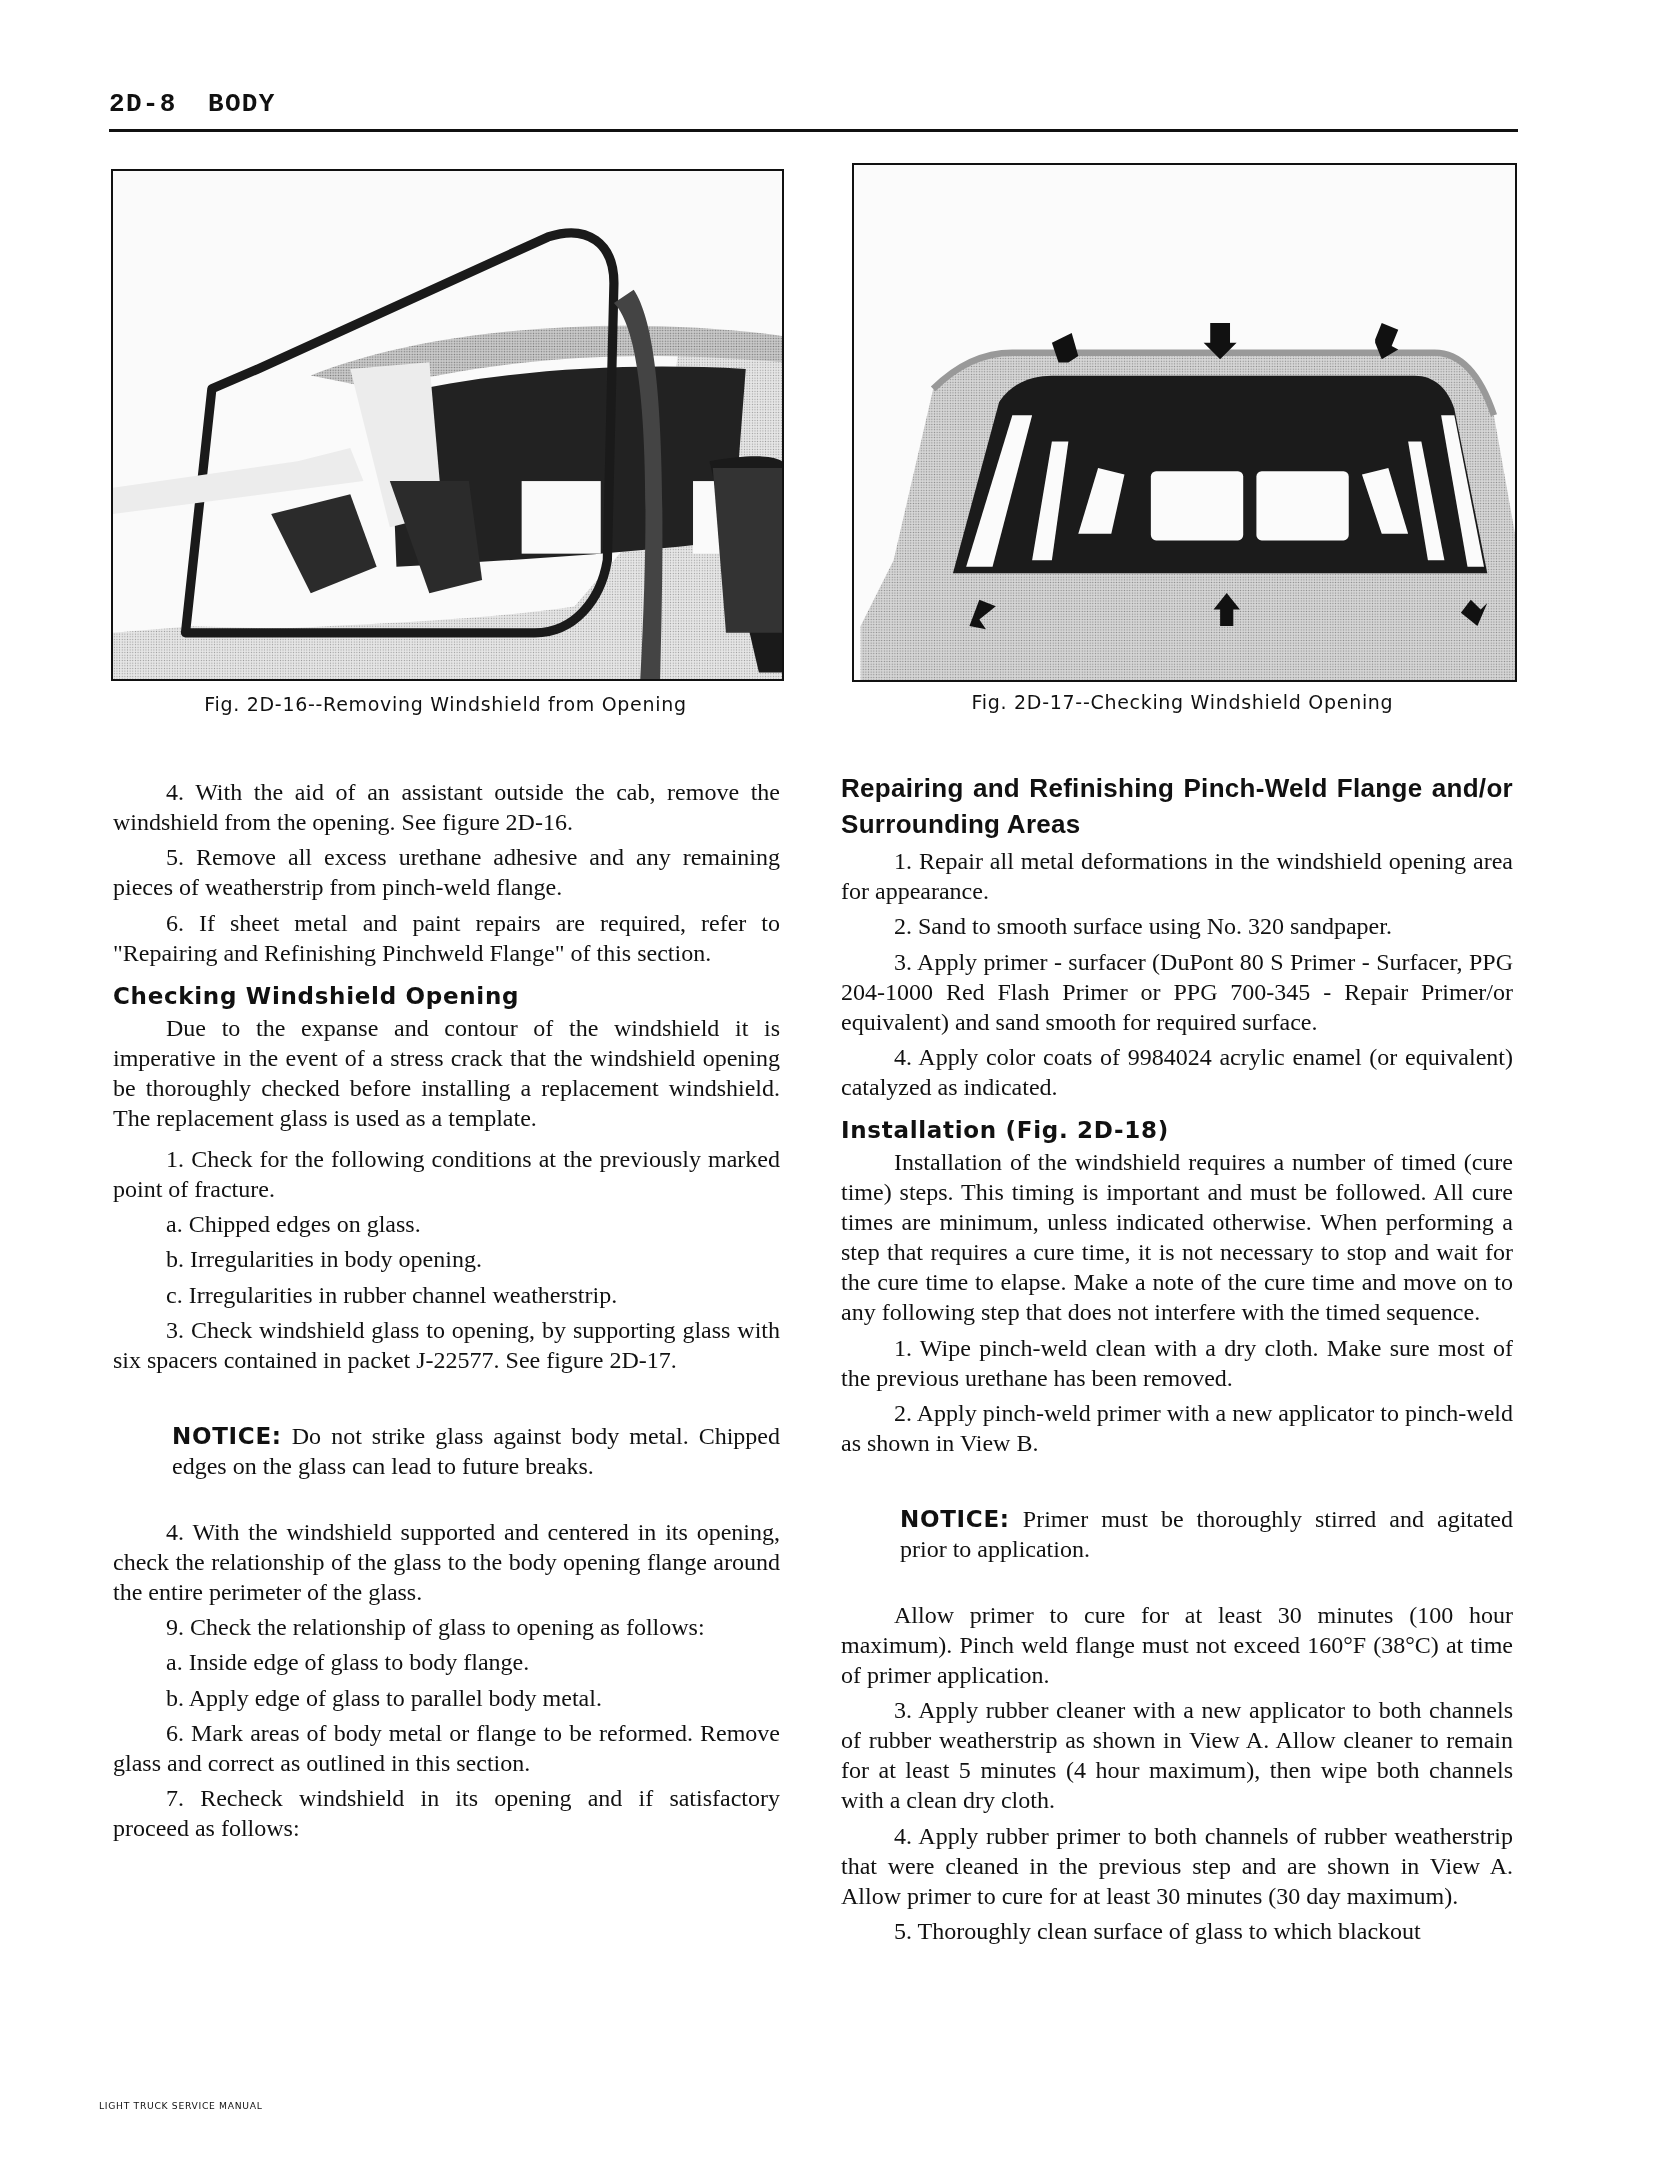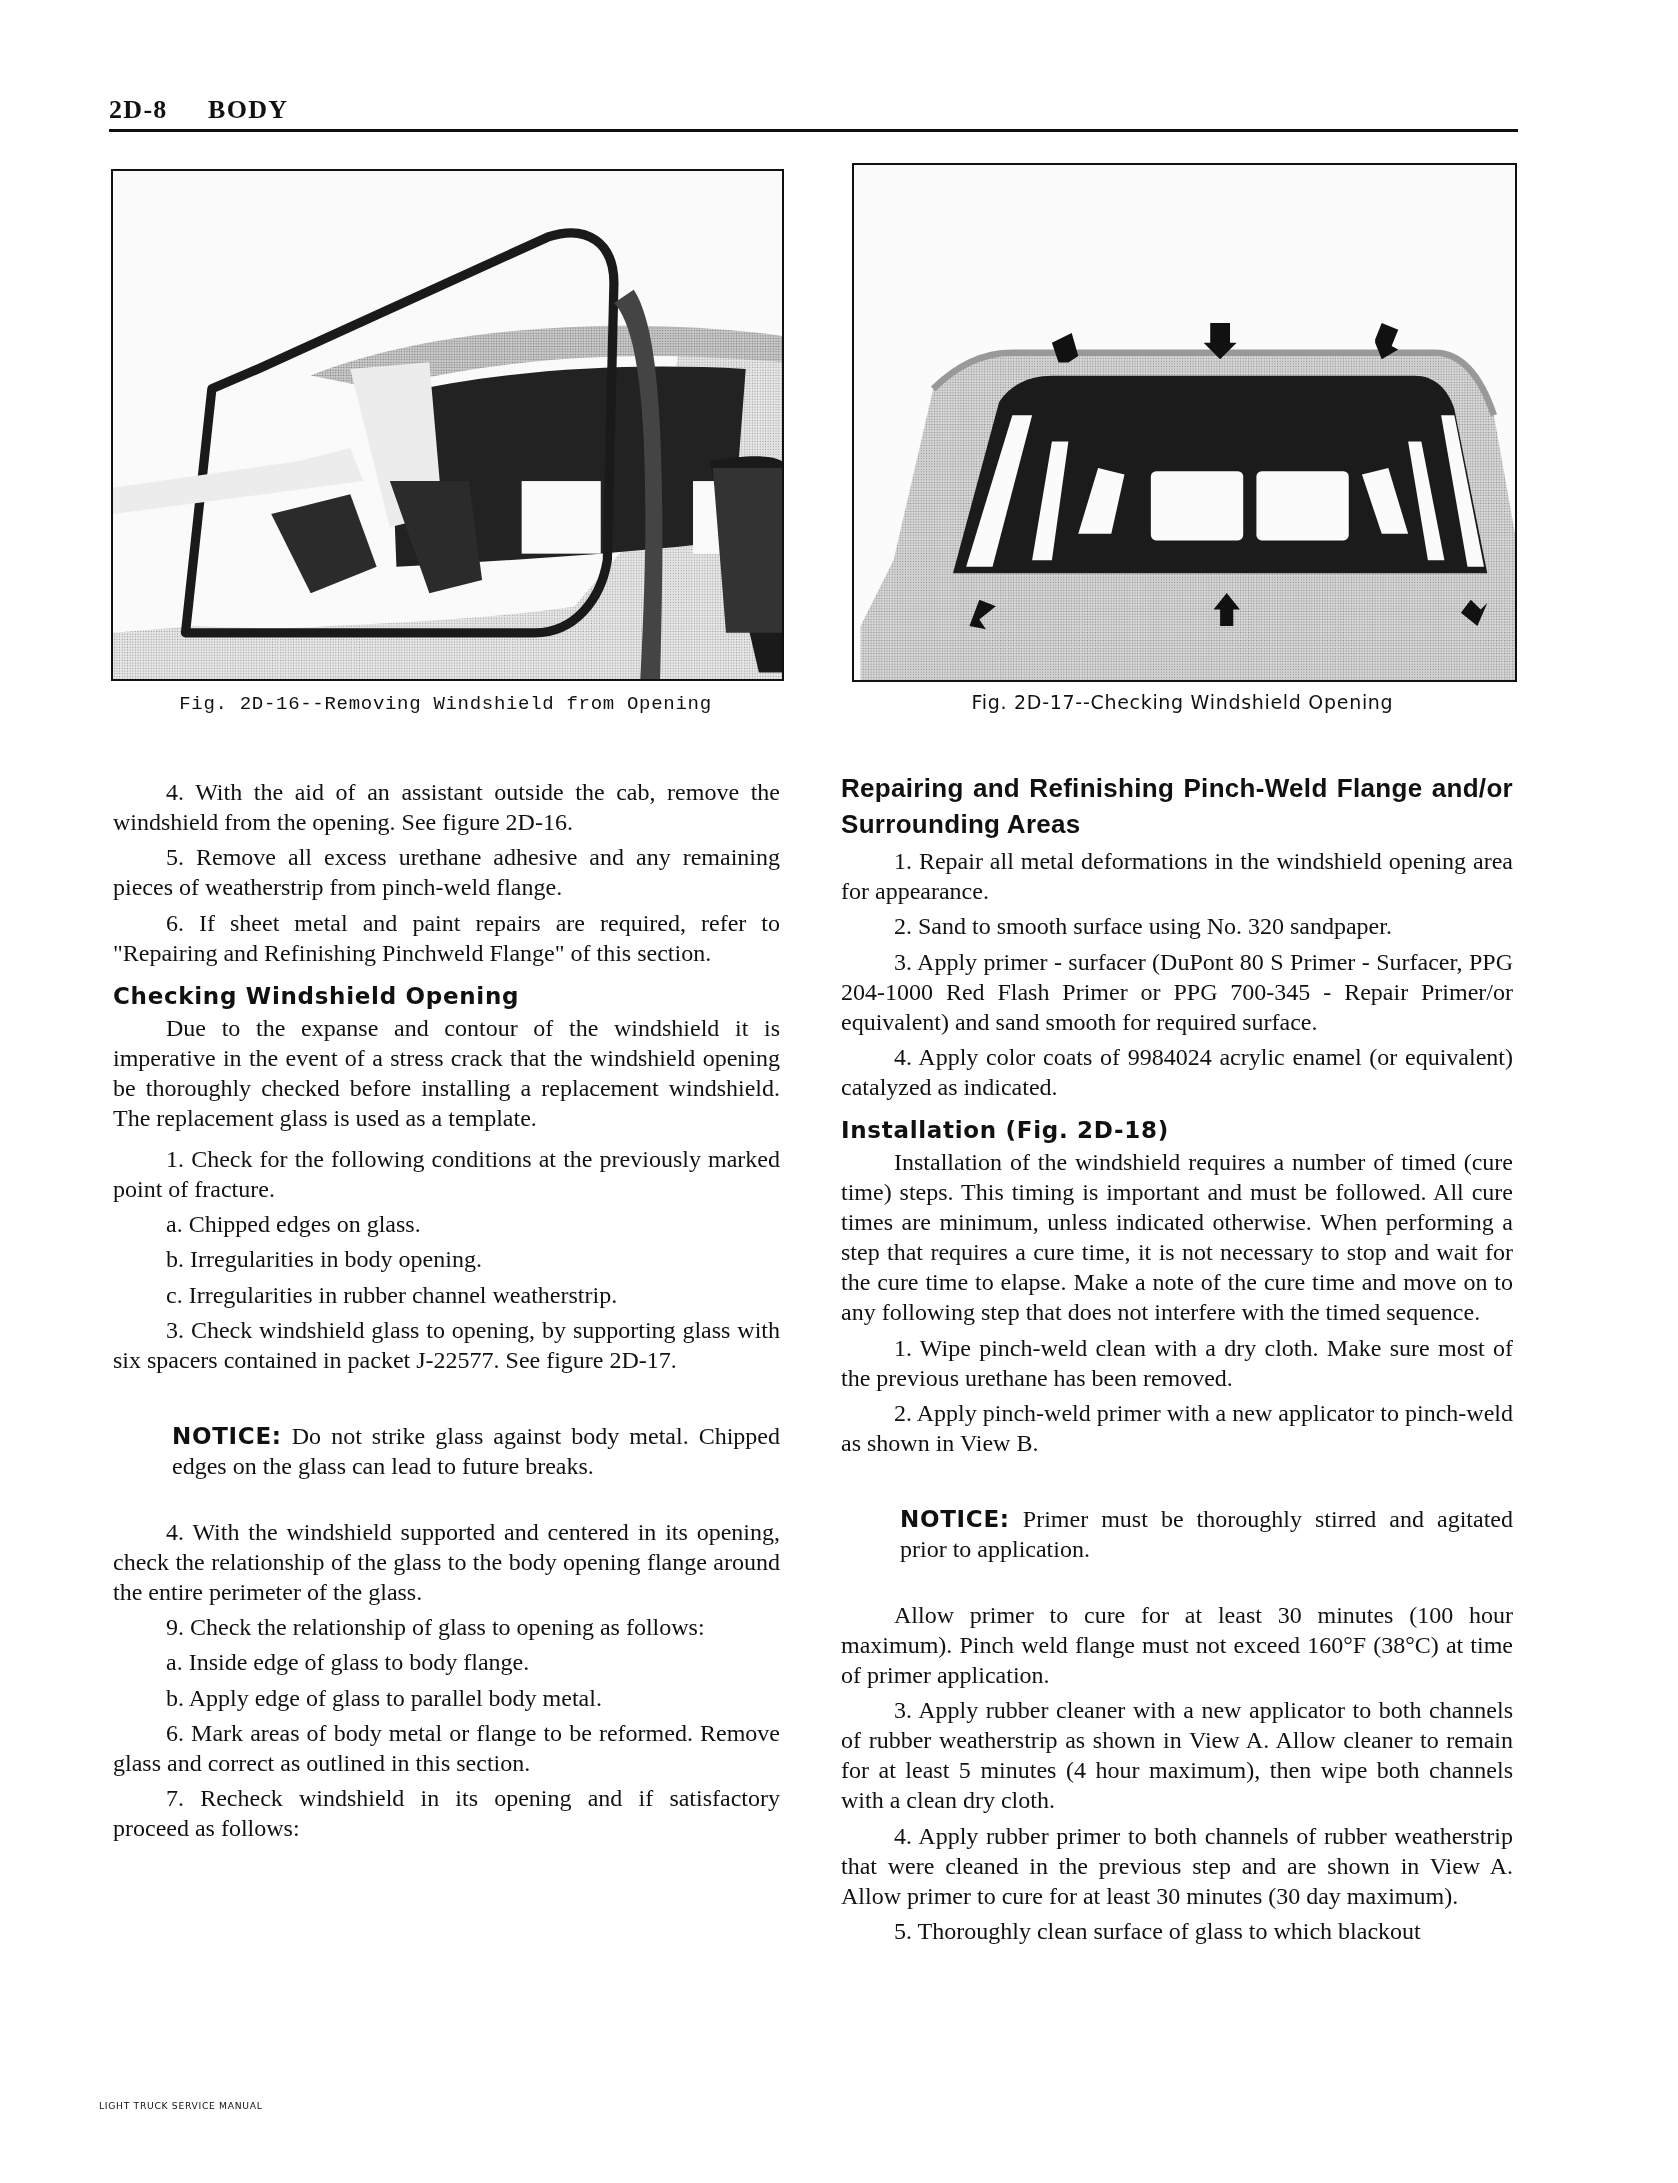--- a/index.html
+++ b/index.html
@@ -1,18 +1,18 @@
 <!DOCTYPE html>
 <html style="font-size:10.5px"><head>
 <meta charset="utf-8">
 <style>
   html, body { margin:0; padding:0; background:#ffffff; }
   body { width:1679px; height:2183px; position:relative; overflow:hidden; color:#111; }
   .page-header { position:absolute; left:109px; top:92px; width:1409px; height:37px; border-bottom:3.3px solid #111; }
-  .page-header .sec { font-family:Liberation Serif, serif; font-weight:bold; font-size:26px; letter-spacing:1.3px; position:absolute; bottom:4px; }
+  .page-header .sec { font-family:Liberation Mono, monospace; font-weight:bold; font-size:26px; letter-spacing:1.3px; position:absolute; bottom:10px; }
   .page-header .num { left:0; }
   .page-header .title { left:99px; }
 
   .figure { position:absolute; border:2.6px solid #111; background:#fff; overflow:hidden; }
   .figure svg { width:100%; height:100%; display:block; }
   .caption { position:absolute; font-family:"DejaVu Sans", sans-serif; font-size:19px; letter-spacing:0.7px; text-align:center; }
 
   .col { position:absolute; font-family:"Liberation Serif", serif; font-size:24px; line-height:30px; text-align:justify; }
   .col p { margin:0 0 5.3px 0; text-indent:53px; }
   .col p.sub { text-indent:53px; text-align:left; }
@@ -59,21 +59,21 @@
     <path d="M110 700 L150 330 L220 300 L660 100 C720 80 760 110 760 170 L750 590 C740 650 700 700 640 700 Z" fill="none" stroke="#1a1a1a" stroke-width="14" stroke-linejoin="round"></path>
 
     <path d="M0 480 L280 440 L360 420 L380 470 L0 520 Z" fill="#ececec"></path>
     <path d="M240 520 L360 490 L400 600 L300 640 Z" fill="#2b2b2b"></path>
     <path d="M360 300 L480 290 L500 520 L420 540 Z" fill="#ececec"></path>
     <path d="M420 470 L540 470 L560 620 L480 640 Z" fill="#2b2b2b"></path>
 
     <path d="M760 200 C800 240 820 400 800 770 L830 770 C840 420 830 240 790 180 Z" fill="#444"></path>
   </svg>
 </div>
-<div class="caption" style="left:111px; top:693px; width:669px;font-family:Liberation Mono, monospace;">Fig. 2D-16--Removing Windshield from Opening</div>
+<div class="caption" style="left:111px; top:693px; width:669px;">Fig. 2D-16--Removing Windshield from Opening</div>
 
 <div class="figure" style="left:852px; top:163px; width:661px; height:515px;">
   <svg viewBox="0 0 1002 782" preserveAspectRatio="none">
     <defs>
       <pattern id="dots3" width="4" height="4" patternUnits="userSpaceOnUse">
         <rect width="4" height="4" fill="#d6d6d6"></rect>
           <circle cx="2" cy="2" r="1" fill="#888"></circle>
       </pattern>
     </defs>
     <rect width="1002" height="782" fill="#fbfbfb"></rect>

